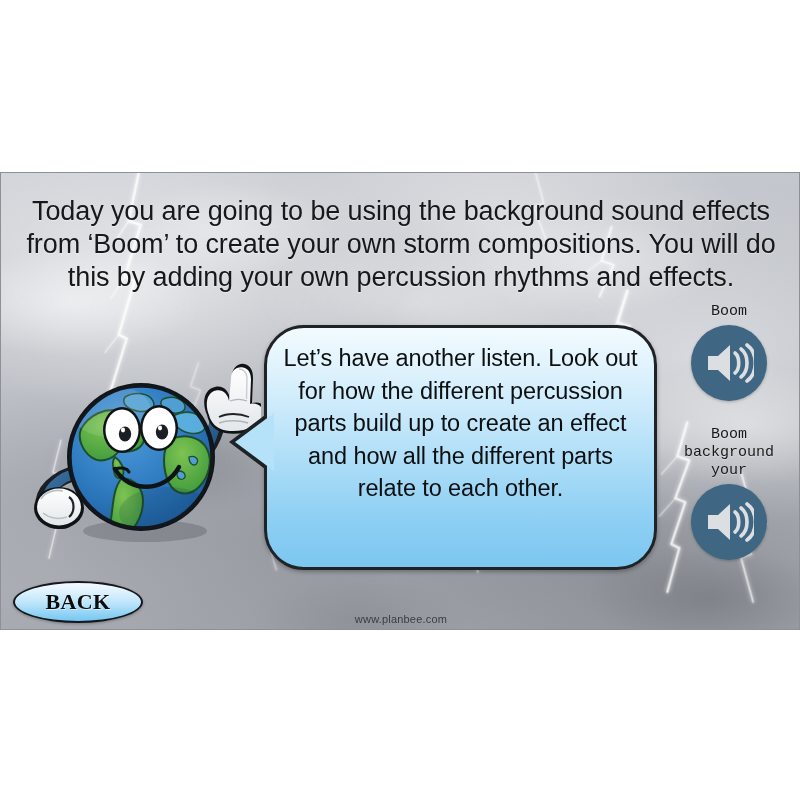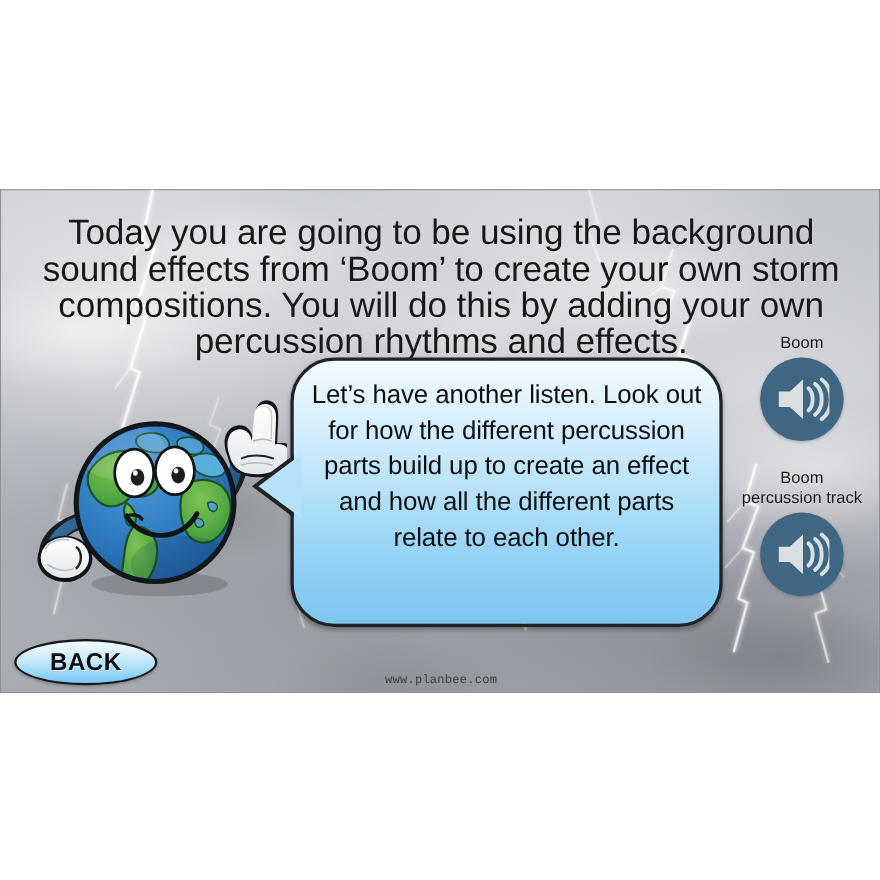--- a/index.html
+++ b/index.html
@@ -55,21 +55,21 @@
     filter: blur(3px);
   }
   .lightning { position: absolute; inset: 0; }
 
   
   #heading {
     position: absolute;
     left: 22px; top: 22px;
     width: 756px;
     text-align: center;
-    font-size: 32px;
+    font-size: 27px;
     line-height: 33px;
     color: #16181a;
     font-weight: 400;
     letter-spacing: -0.1px;
     text-shadow: 0 1px 1px rgba(255,255,255,0.45);
   }
 
   
   #bubble-wrap {
     position: absolute;
@@ -115,21 +115,21 @@
   }
 
   
   #earth-wrap {
     position: absolute;
     left: 28px; top: 168px;
     width: 232px; height: 210px;
   }
 
   
-  .sound-group { position: absolute; width: 128px; text-align: center; }
+  .sound-group { position: absolute; width: 128px; text-align: center; font-family: Liberation Mono, monospace; }
   #sound-1 { left: 664px; top: 130px; }
   #sound-2 { left: 664px; top: 253px; }
   .sound-label {
     font-size: 15px;
     line-height: 18px;
     color: #16181a;
     margin-bottom: 4px;
     text-shadow: 0 1px 1px rgba(255,255,255,0.4);
   }
   .speaker-btn {
@@ -150,41 +150,41 @@
     width: 130px; height: 42px;
     border: 2px solid #14181b;
     border-radius: 50%;
     background: linear-gradient(180deg,
        #f4fbff 0%, #dff2fd 22%, #bee5fa 52%, #8fd2f5 82%, #79c6f0 100%);
     display: flex;
     align-items: center;
     justify-content: center;
     cursor: pointer;
     box-shadow: 0 1px 3px rgba(0,0,0,0.28);
+    font-family: Liberation Serif, serif;
   }
   .nav-btn span {
     font-size: 22px;
     font-weight: bold;
     color: #0a0c0e;
     letter-spacing: 0.4px;
     text-shadow: 1px 1px 0 rgba(255,255,255,0.55);
   }
   #back-button { left: 12px; top: 408px; }
   #next-button { left: 658px; top: 408px; }
 
   
   #footer {
     position: absolute;
     left: 0; top: 440px;
     width: 800px;
     text-align: center;
     font-size: 11px;
     color: #3a3d41;
     letter-spacing: 0.2px;
-    font-family: Liberation Mono, monospace;
   }
 </style>
 </head>
 <body>
 
 <div id="canvas">
 
   <div id="slide">
 
     <div class="sky-base"></div>
@@ -358,21 +358,21 @@
           <path d="M31 11 C36 15 36 27 31 31" stroke="#dcdfe2" stroke-width="3.6" fill="none" stroke-linecap="round"></path>
           <path d="M37 7 C45 13 45 29 37 35" stroke="#dcdfe2" stroke-width="3.6" fill="none" stroke-linecap="round"></path>
           <path d="M43 3 C54 11 54 31 43 39" stroke="#dcdfe2" stroke-width="3.6" fill="none" stroke-linecap="round"></path>
         </svg>
       </div>
     </div>
 
     <div class="sound-group" id="sound-2">
       <div class="sound-label">
         <div>Boom</div>
-        <div>percussion track</div>
+        <div>background your</div>
       </div>
       <div class="speaker-btn">
         <svg width="50" height="42" viewBox="0 0 50 42">
           <path d="M4 14 H14 L26 3 V39 L14 28 H4 Z" fill="#dcdfe2"></path>
           <path d="M31 11 C36 15 36 27 31 31" stroke="#dcdfe2" stroke-width="3.6" fill="none" stroke-linecap="round"></path>
           <path d="M37 7 C45 13 45 29 37 35" stroke="#dcdfe2" stroke-width="3.6" fill="none" stroke-linecap="round"></path>
           <path d="M43 3 C54 11 54 31 43 39" stroke="#dcdfe2" stroke-width="3.6" fill="none" stroke-linecap="round"></path>
         </svg>
       </div>
     </div>

